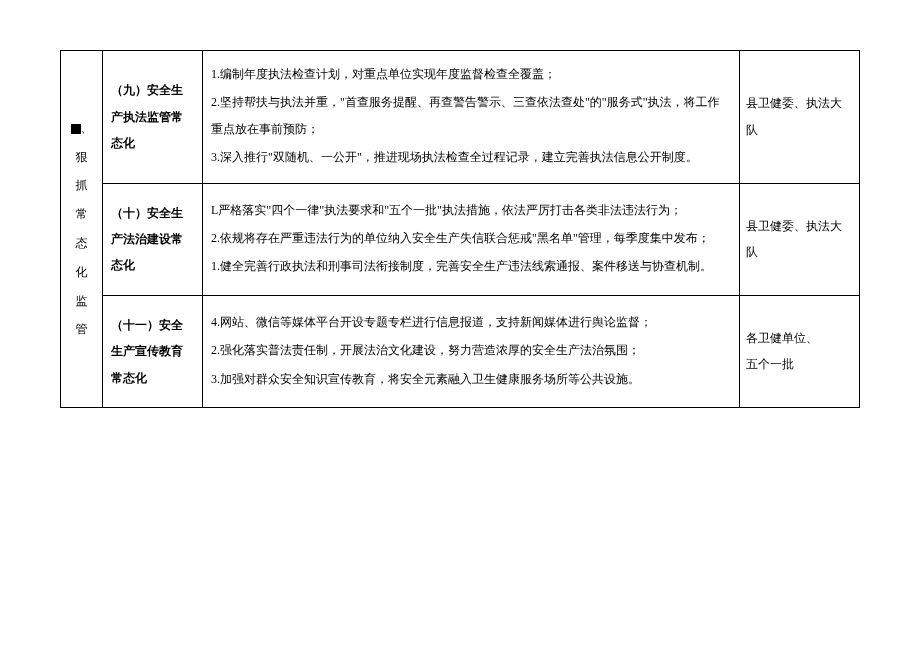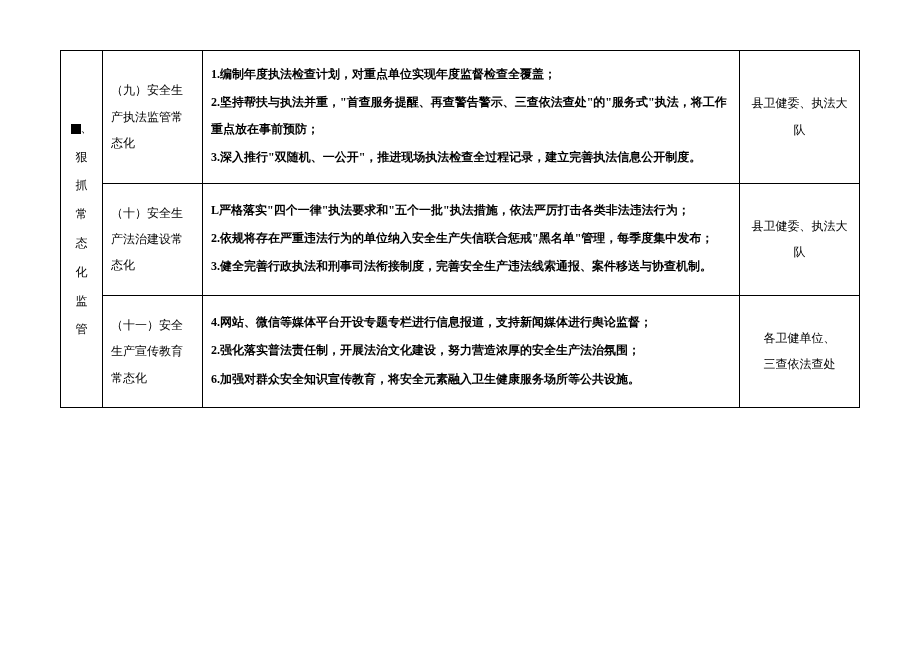--- a/index.html
+++ b/index.html
@@ -29,30 +29,29 @@
     }
     .col-category {
       width: 42px;
       text-align: center;
       line-height: 2.2;
     }
     .col-subitem {
       width: 100px;
       text-align: left;
       padding: 16px 8px;
+      font-weight: bold;
     }
     .col-content {
       width: auto;
       text-align: left;
       padding: 10px 8px;
-      font-weight: bold;
     }
     .col-dept {
       width: 120px;
-      text-align: center;
       padding: 10px 6px;
     }
     .vertical-text {
       writing-mode: horizontal-tb;
       text-align: center;
       line-height: 2.4;
     }
     .black-square {
       display: inline-block;
       width: 10px;
@@ -97,35 +96,35 @@
       </td>
     </tr>
 
     <tr>
       <td class="col-subitem">
         <span>（十）安全生产法治建设常态化</span>
       </td>
       <td class="col-content">
         <span class="content-line">L严格落实"四个一律"执法要求和"五个一批"执法措施，依法严厉打击各类非法违法行为；</span>
         <span class="content-line">2.依规将存在严重违法行为的单位纳入安全生产失信联合惩戒"黑名单"管理，每季度集中发布；</span>
-        <span class="content-line">3.健全完善行政执法和刑事司法衔接制度，完善安全生产违法线索通报、案件移送与协查机制。</span>
+        <span class="content-line">1.健全完善行政执法和刑事司法衔接制度，完善安全生产违法线索通报、案件移送与协查机制。</span>
       </td>
       <td class="col-dept">
         <span>县卫健委、执法大队</span>
       </td>
     </tr>
 
     <tr>
       <td class="col-subitem">
         <span>（十一）安全生产宣传教育常态化</span>
       </td>
       <td class="col-content">
         <span class="content-line">4.网站、微信等媒体平台开设专题专栏进行信息报道，支持新闻媒体进行舆论监督；</span>
         <span class="content-line">2.强化落实普法责任制，开展法治文化建设，努力营造浓厚的安全生产法治氛围；</span>
-        <span class="content-line">6.加强对群众安全知识宣传教育，将安全元素融入卫生健康服务场所等公共设施。</span>
+        <span class="content-line">3.加强对群众安全知识宣传教育，将安全元素融入卫生健康服务场所等公共设施。</span>
       </td>
       <td class="col-dept">
         <span>各卫健单位、</span><br>
-        <span>三查依法查处</span>
+        <span>五个一批</span>
       </td>
     </tr>
   </tbody>
 </table>
 
 </body></html>

